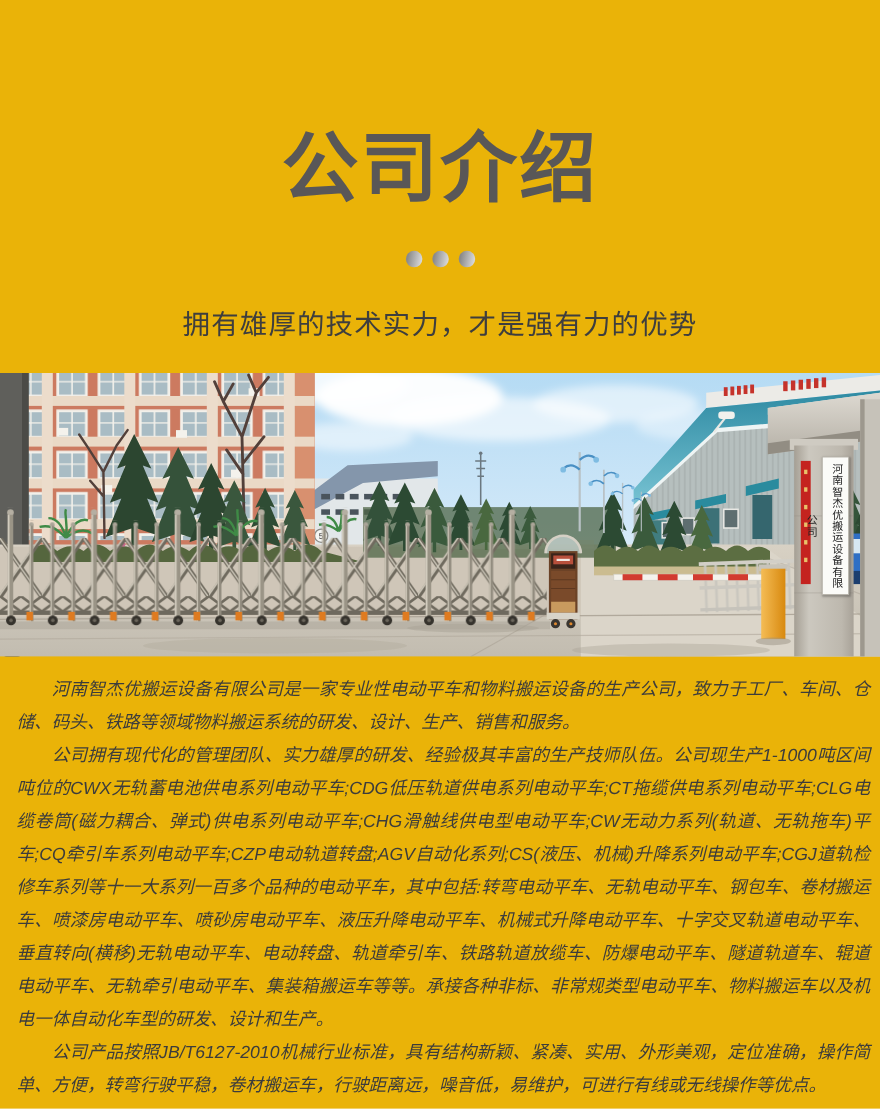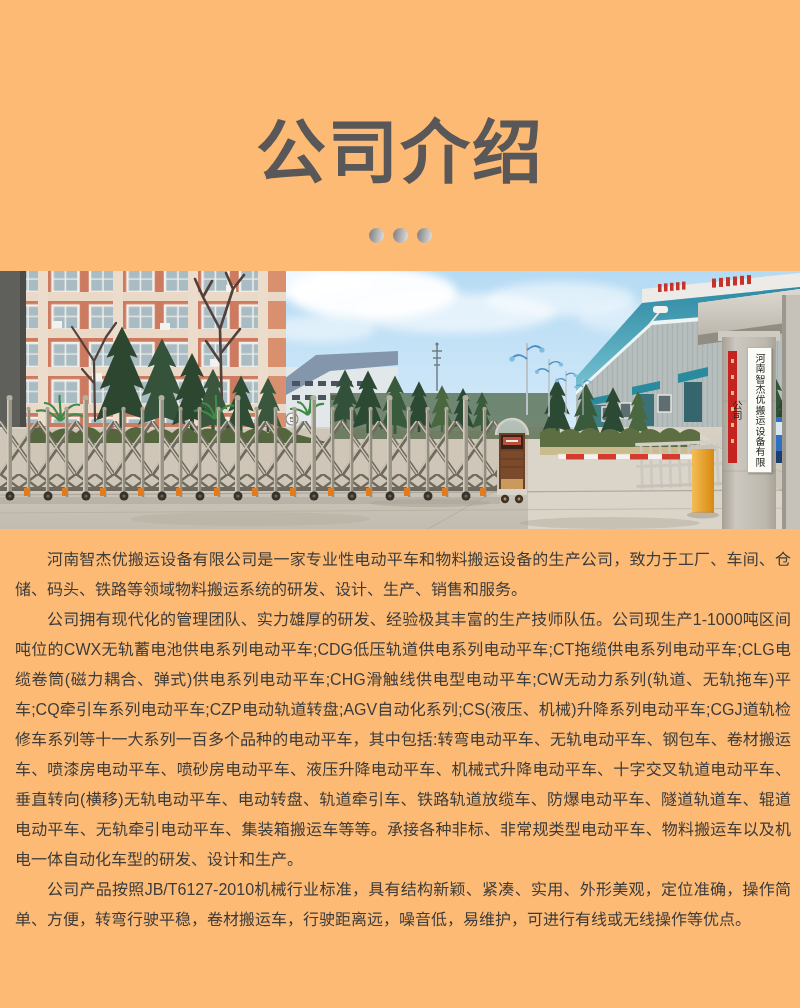--- a/index.html
+++ b/index.html
@@ -1,51 +1,52 @@
 <!DOCTYPE html>
 <html lang="zh-CN"><head>
 <meta charset="utf-8">
 <style>
   html,body{margin:0;padding:0;background:#ffffff;}
-  .page{width:800px;height:1008px;margin:0 auto;background:#fdba74;overflow:hidden;
+  .page{width:800px;height:1008px;margin:0 auto;background:#eab308;overflow:hidden;
         font-family:"Liberation Sans","DejaVu Sans",sans-serif;}
   
   .hd{ text-align:center; }
   .hd h1{margin:0;padding-top:110px;font-size:70px;line-height:86px;font-weight:700;
          color:#595757;letter-spacing:2px;}
   .dots{display:flex;justify-content:center;gap:9px;margin-top:32px;height:15px;}
   .dot{width:15px;height:15px;border-radius:50%;
        background:linear-gradient(100deg,#8a8a8a 15%,#d8d8d8 90%);}
   .subtitle{margin:38px 0 0 0;font-size:25px;line-height:30px;color:#3e3e3e;
             letter-spacing:1px;font-weight:400;}
   
   .photo{position:relative;width:800px;height:258px;margin:28px 0 0 0;overflow:hidden;}
   .photo svg{display:block;}
   .gate-sign{position:absolute;left:747px;top:76px;width:23px;height:124px;
              background:#fbfbf8;border:1px solid #b9b5ac;border-radius:1px;
              writing-mode:vertical-rl;text-orientation:upright;
              font-size:10px;line-height:23px;letter-spacing:0.4px;color:#222;
              text-align:center;box-shadow:1px 1px 2px rgba(0,0,0,.25);}
   
   .desc{padding:16px 9px 0 15px;font-size:16px;line-height:30px;color:#3c3c3c;
-        text-align:justify;}
+        text-align:justify;font-style:italic;}
   .desc p{margin:0;text-indent:2em;}
 </style>
 </head>
 <body>
 
 <div class="page">
 
   <header class="hd">
     <h1>公司介绍</h1>
     <div class="dots">
       <span class="dot"></span>
       <span class="dot"></span>
       <span class="dot"></span>
     </div>
+    <p class="subtitle">拥有雄厚的技术实力，才是强有力的优势</p>
   </header>
 
   <figure class="photo">
     <svg width="800" height="258" viewBox="0 0 800 258" xmlns="http://www.w3.org/2000/svg">
       <defs>
         <linearGradient id="skyG" x1="0" y1="0" x2="0" y2="1">
           <stop offset="0" stop-color="#b5dbf4"></stop>
             <stop offset="0.7" stop-color="#cfe7f8"></stop>
             <stop offset="1" stop-color="#e3f0fa"></stop>
         </linearGradient>

